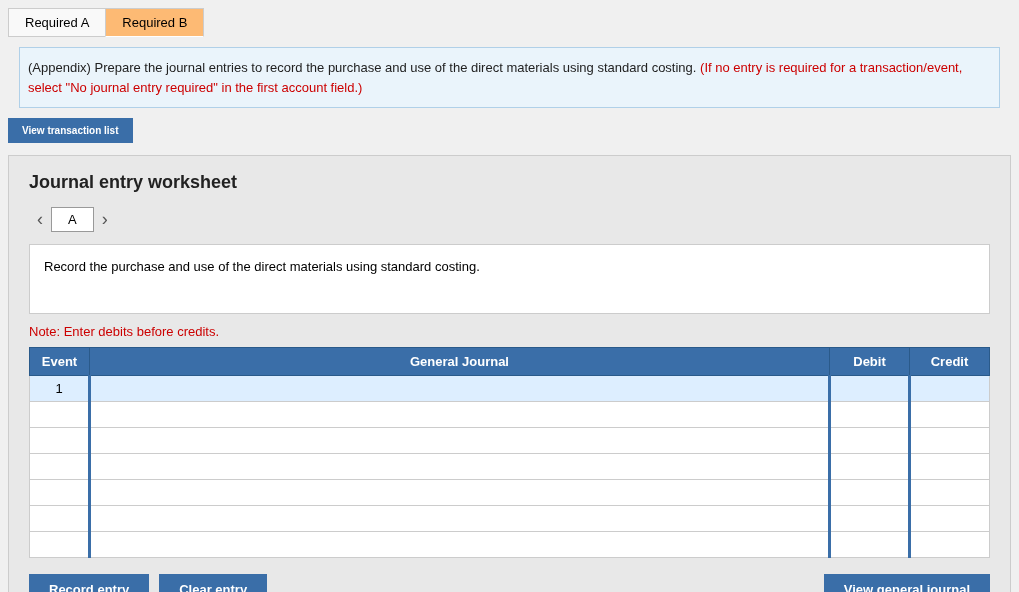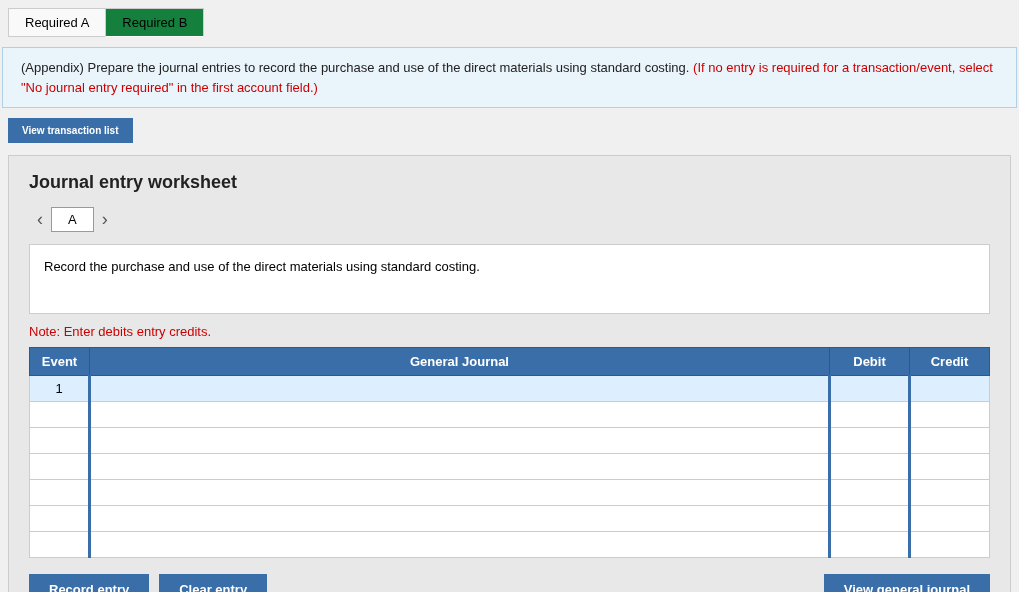--- a/index.html
+++ b/index.html
@@ -17,32 +17,32 @@
       padding: 8px 18px 0 8px;
     }
     .tab {
       padding: 6px 16px;
       border: 1px solid #ccc;
       cursor: pointer;
       background: #f9f9f9;
       font-size: 13px;
     }
     .tab.active {
-      background: #15803d;
+      background: #fdba74;
       border-bottom: 1px solid #fff;
       font-weight: normal;
     }
     .tab:first-child {
       border-right: none;
     }
 
     
     .info-box {
-      margin: 10px 2px;
-      padding: 10px 18px;
+      margin: 10px 19px;
+      padding: 10px 8px;
       background: #eaf4fb;
       border: 1px solid #b0d0e8;
       font-size: 13px;
       line-height: 1.5;
       color: #222;
     }
     .info-box .red-text {
       color: #cc0000;
     }
 
@@ -215,21 +215,21 @@
   <div class="worksheet-tabs-row">
     <button class="ws-nav-btn">‹</button>
     <div class="ws-tab">A</div>
     <button class="ws-nav-btn">›</button>
   </div>
 
   <div class="description-box">
     <span>Record the purchase and use of the direct materials using standard costing.</span>
   </div>
 
-  <div class="note-text">Note: Enter debits entry credits.</div>
+  <div class="note-text">Note: Enter debits before credits.</div>
 
   <table class="journal-table">
     <thead>
       <tr>
         <th class="col-event">Event</th>
         <th class="col-gj">General Journal</th>
         <th class="col-debit">Debit</th>
         <th class="col-credit">Credit</th>
       </tr>
     </thead>

